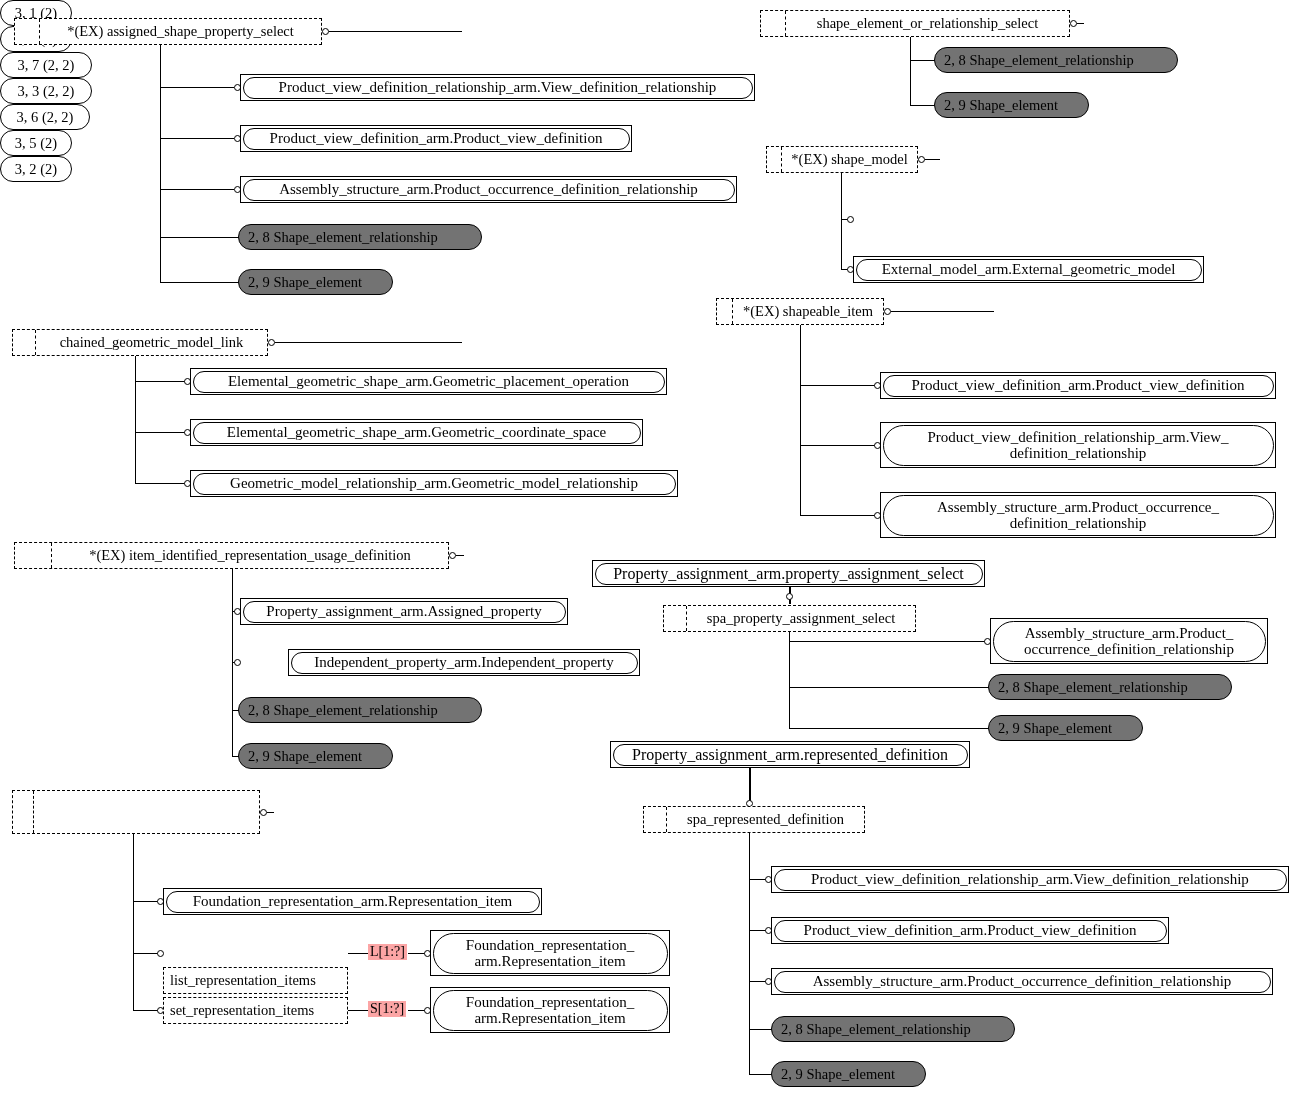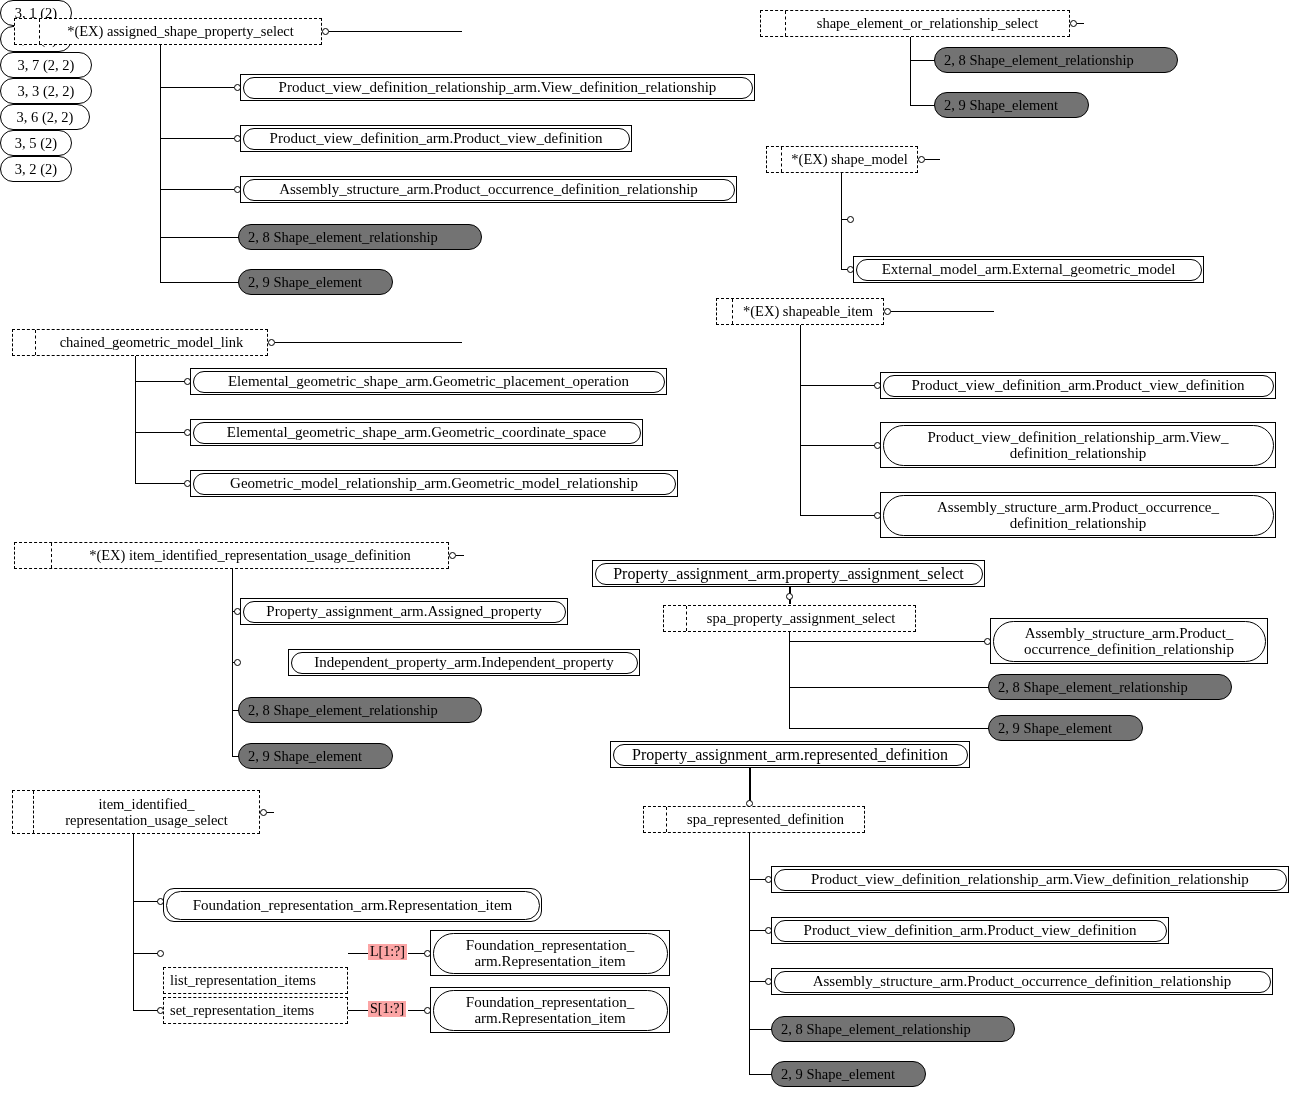--- a/index.html
+++ b/index.html
@@ -321,32 +321,30 @@
   <div class="node pref-box" style="left:771px;top:968px;width:502px;height:27px;">
     <div class="inner">Assembly_structure_arm.Product_occurrence_definition_relationship</div>
   </div>
   <div class="hline" style="left:749px;top:1029px;width:24px;"></div>
   <div class="node round-box" style="left:771px;top:1016px;width:244px;height:26px;">2, 8 Shape_element_relationship</div>
   <div class="hline" style="left:749px;top:1074px;width:24px;"></div>
   <div class="node round-box" style="left:771px;top:1061px;width:155px;height:26px;">2, 9 Shape_element</div>
 
   <div class="node select-box" style="left:12px;top:790px;width:248px;height:44px;">
     <span class="stub" style="width:20px;"></span>
-    <span class="lbl">item_identified_
-representation_usage_select</span>
   </div>
   <div class="circ" style="left:260px;top:808.5px;"></div>
   <div class="hline" style="left:267px;top:812px;width:7px;"></div>
   <div class="bubble" style="left:274px;top:800px;width:70px;height:24px;">3, 2 (2)</div>
 
   <div class="vline" style="left:133px;top:834px;height:177px;"></div>
 
   <div class="hline" style="left:133px;top:901px;width:26px;"></div>
   <div class="circ" style="left:157px;top:897.5px;"></div>
-  <div class="node pref-box" style="left:163px;top:888px;width:379px;height:34px;border-radius:11px;">
+  <div class="node pref-box" style="left:163px;top:888px;width:379px;height:27px;">
     <div class="inner">Foundation_representation_arm.Representation_item</div>
   </div>
 
   <div class="hline" style="left:133px;top:953px;width:26px;"></div>
   <div class="circ" style="left:157px;top:949.5px;"></div>
   <div class="node select-box nostub" style="left:163px;top:967px;width:185px;height:27px;">
     <span class="lbl" style="text-align:left;">list_representation_items</span>
   </div>
   <div class="hline" style="left:348px;top:953px;width:22px;"></div>
   <div class="card" style="left:368px;top:944px;">L[1:?]</div>

